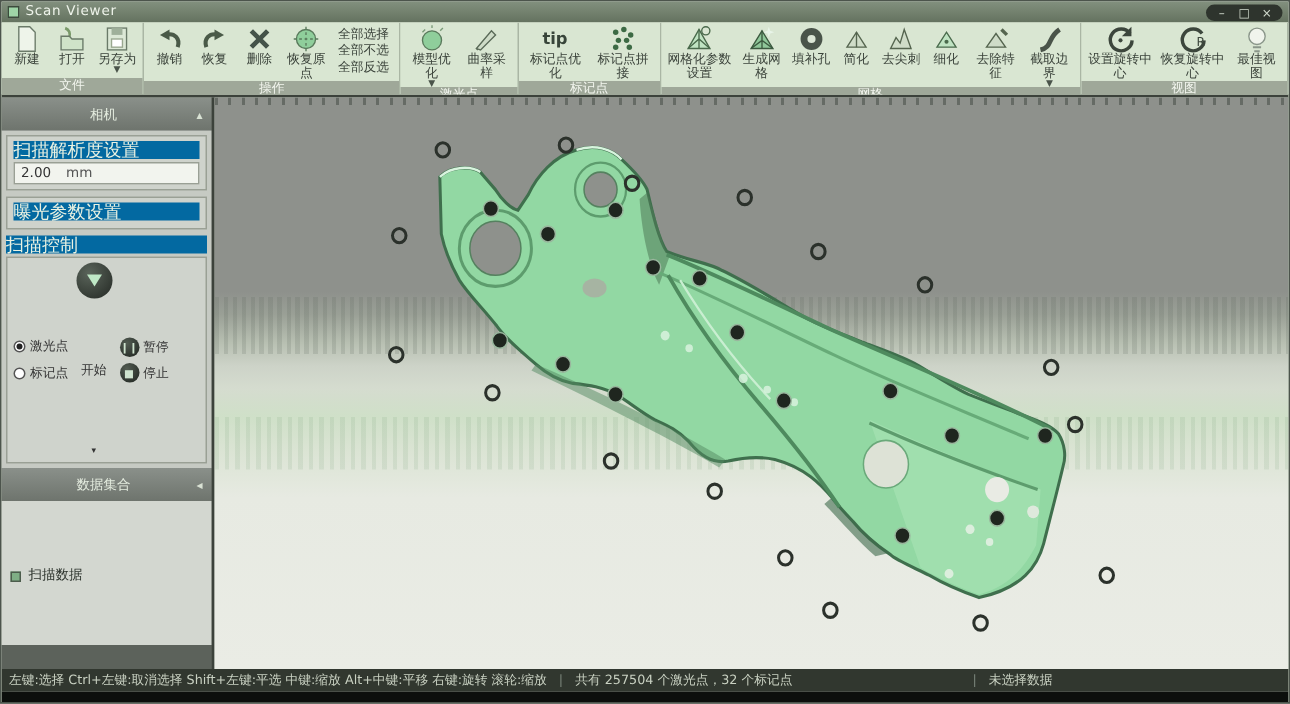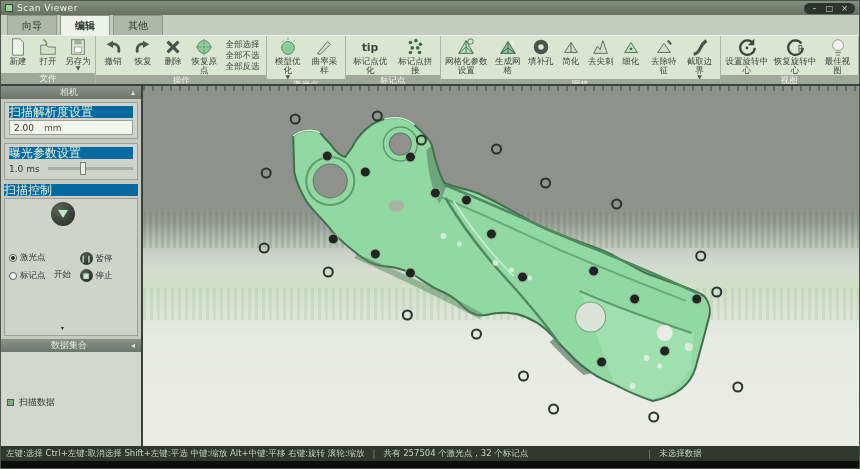--- a/index.html
+++ b/index.html
@@ -35,21 +35,21 @@
   .rbtn .dd { font-size:6px; color:#4a544a; line-height:4px; }
   .rstack { display:flex; flex-direction:column; justify-content:center; padding:0 3px; }
   .rstack .sbtn { font-size:8.5px; color:#3a423a; padding:0 2px; line-height:11px; white-space:nowrap; }
   .rgroup-label { background:#9fa899; color:#f3f6ef; text-align:center; font-size:8.5px;
                   line-height:11px; height:11px; }
 
   
   .main { flex:1; display:flex; min-height:0; }
   .left-col { width:142px; flex:0 0 142px; background:#5c625b; display:flex; flex-direction:column;
               border-right:2px solid #3c423b; }
-  .panel-title { height:14px; background:linear-gradient(#8a908a,#6e746d); color:#e4ecdf;
+  .panel-title { height:22px; background:linear-gradient(#8a908a,#6e746d); color:#e4ecdf;
                  font-size:9px; display:flex; align-items:center; padding:0 6px; }
   .panel-title .sp { flex:1; text-align:center; }
   .panel-title .pbtn { color:#d9e2d4; font-size:8px; cursor:default; }
   .panel-body { background:#c6cac3; padding:3px; }
   .sec-header { background:#0369a1; color:#eaf2e2; font-size:12px; text-align:left;
                 line-height:12px; height:12px; margin-bottom:2px; }
   .sec-box { background:#cfd3cc; border:1px solid #9aa095; padding:3px 4px; margin-bottom:4px; }
   .input-box { background:#f2f4ee; border:1px solid #9aa095; height:15px; display:flex;
                align-items:center; font-size:9px; color:#333; padding:4px 4px; }
   .input-box .unit { margin-left:10px; color:#555;text-align:right; }
@@ -108,25 +108,20 @@
   <div class="titlebar">
     <span class="title-icon"></span>
     <span class="titlebar-title">Scan Viewer</span>
     <span class="win-controls">
       <span>–</span>
       <span>□</span>
       <span>×</span>
     </span>
   </div>
 
-  <div class="tabrow">
-      <div class="tab">向导</div>
-      <div class="tab active">编辑</div>
-      <div class="tab">其他</div>
-    </div>
 
   <div class="ribbon">
       <div class="rgroup">
         <div class="rgroup-buttons">
           <div class="rbtn">
             <span class="ricon">
               <svg width="20" height="20" viewBox="0 0 22 22">
                 <path d="M5 2h8l4 4v14H5z" fill="#eef4ea" stroke="#6a7a68"></path>
               </svg>
             </span>
@@ -379,26 +374,20 @@
         <div class="sec-box">
           <div class="sec-header">扫描解析度设置</div>
           <div class="input-box">
             <span>2.00</span>
             <span class="unit">mm</span>
           </div>
         </div>
 
         <div class="sec-box">
           <div class="sec-header">曝光参数设置</div>
-          <div class="input-box" style="border:none;background:transparent;padding:0;">
-            <span>1.0 ms</span>
-            <span class="slider">
-              <span class="thumb"></span>
-            </span>
-          </div>
         </div>
 
         <div class="sec-box" style="padding:0;border:none;background:transparent;margin-bottom:0;">
           <div class="sec-header">扫描控制</div>
           <div class="scan-box">
             <div class="radio-col">
                 <div class="radio sel">
                   <span class="rdot"></span>
                   <span>激光点</span>
                 </div>

